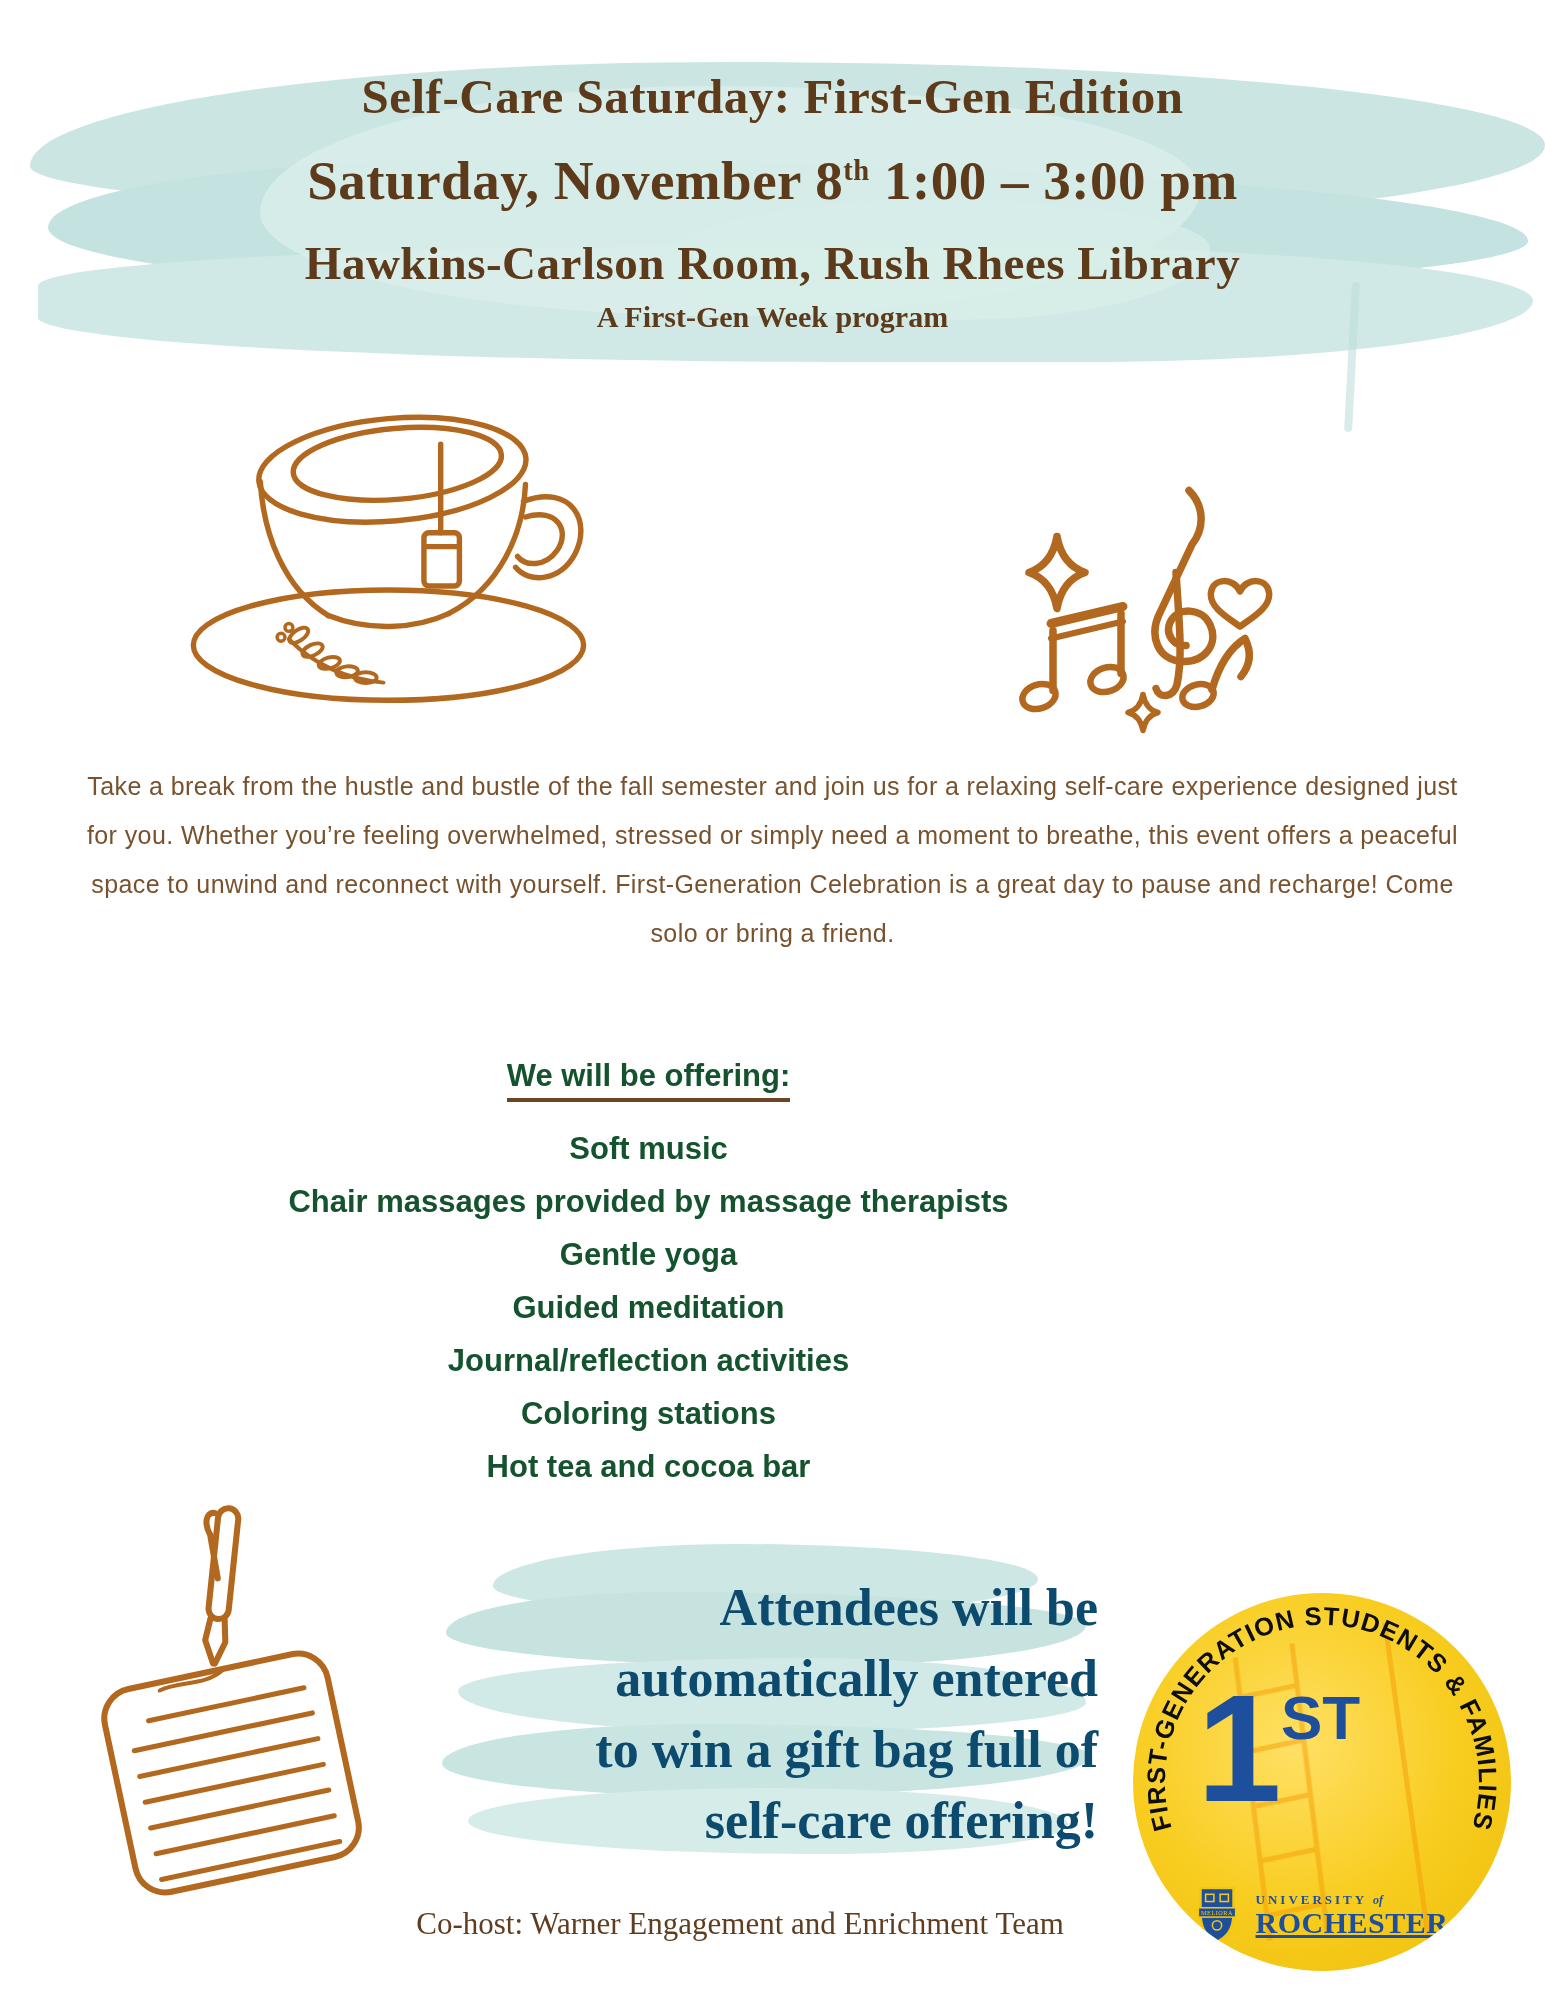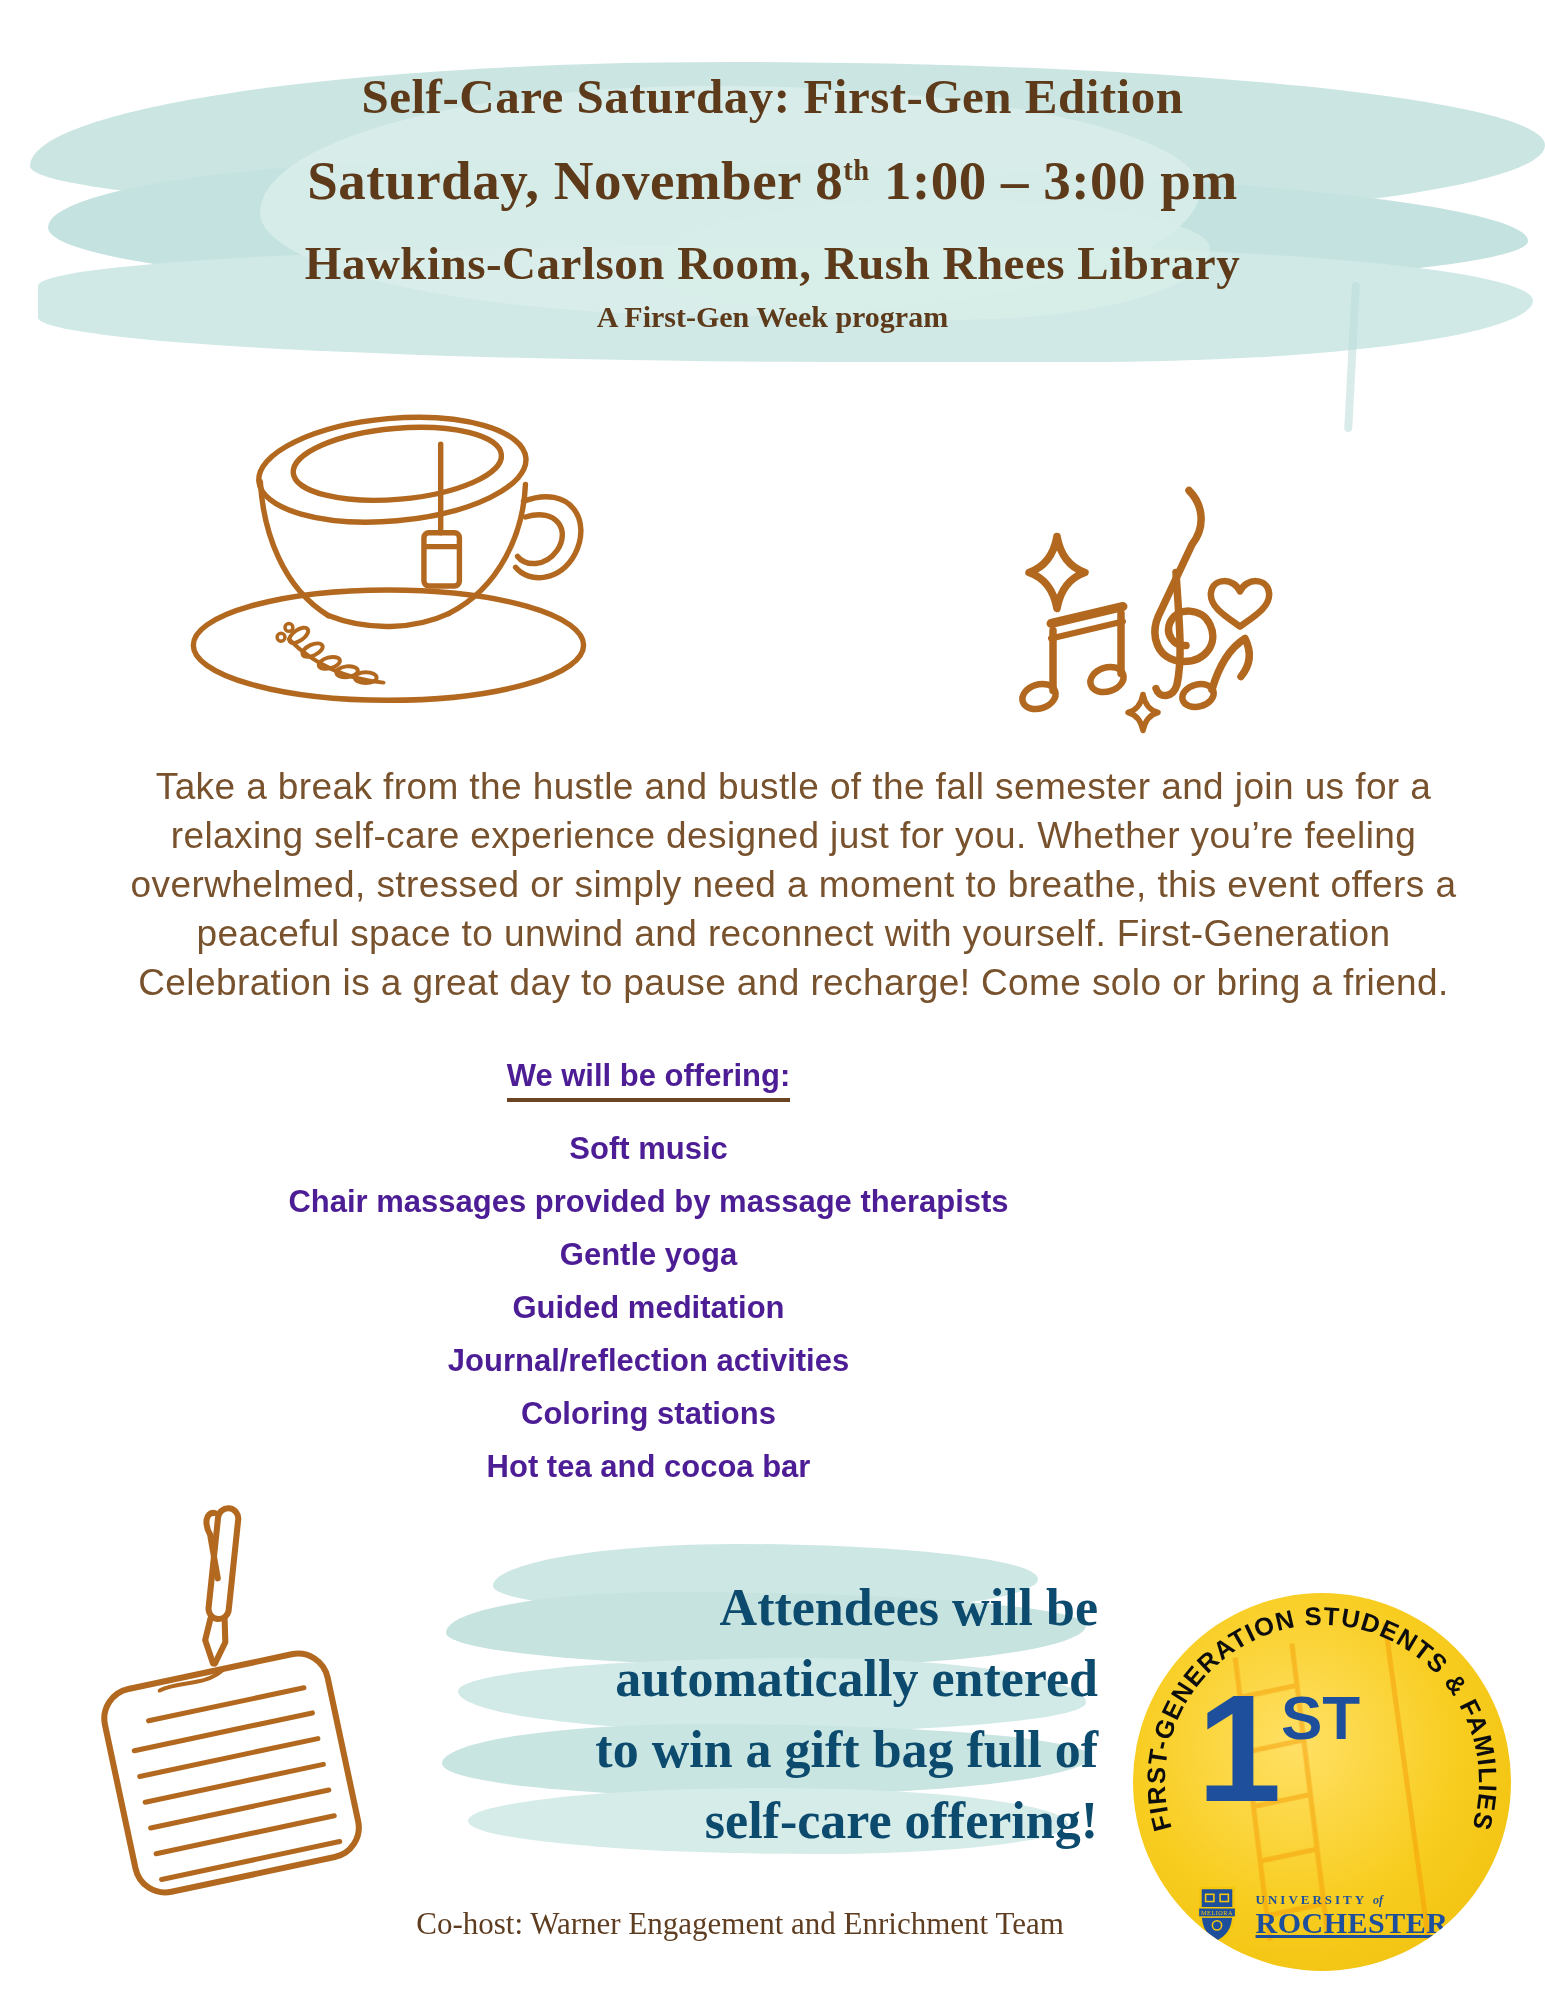--- a/index.html
+++ b/index.html
@@ -33,26 +33,26 @@
   .header-text .t4 { font-size:30px; font-weight:bold; }
 
   
   .teacup { position:absolute; left:178px; top:383px; }
   .music  { position:absolute; left:993px; top:458px; }
   .notepen{ position:absolute; left:64px;  top:1472px; }
   .lineart { stroke:#b2691f; fill:none; stroke-linecap:round; stroke-linejoin:round; }
 
   
   .intro { position:absolute; left:85px; top:762px; width:1375px;
-    font-size:37px; line-height:49px; letter-spacing:.4px;
-    color:#78512d; text-align:center;margin-left:21px; }
+    font-size:25px; line-height:49px; letter-spacing:.4px;
+    color:#78512d; text-align:center; }
 
   
   .offerings { position:absolute; left:0; top:1058px; width:1297px; text-align:center;
-    color:#4c1d95; font-weight:bold; }
+    color:#14532d; font-weight:bold; }
   .offerings .head { display:inline-block; font-size:31px; margin-bottom:20px;
     border-bottom:4px solid #6b4423; padding-bottom:4px; }
   .offerings .item { font-size:31px; line-height:53px; }
 
   
   .raffle { position:absolute; left:438px; top:1540px; width:660px; height:322px; }
   .raffle .w { position:absolute; background:#cde7e4; }
   .raffle .w1 { left:55px; top:4px;   width:545px; height:70px; border-radius:45% 55% 50% 50%/60% 50% 50% 40%; }
   .raffle .w2 { left:8px;  top:52px;  width:640px; height:74px; background:#c6e3e0; border-radius:35% 65% 45% 55%/55% 45% 55% 45%; }
   .raffle .w3 { left:20px; top:118px; width:628px; height:74px; background:#d2eae7; border-radius:55% 45% 50% 50%/45% 60% 40% 55%; }

